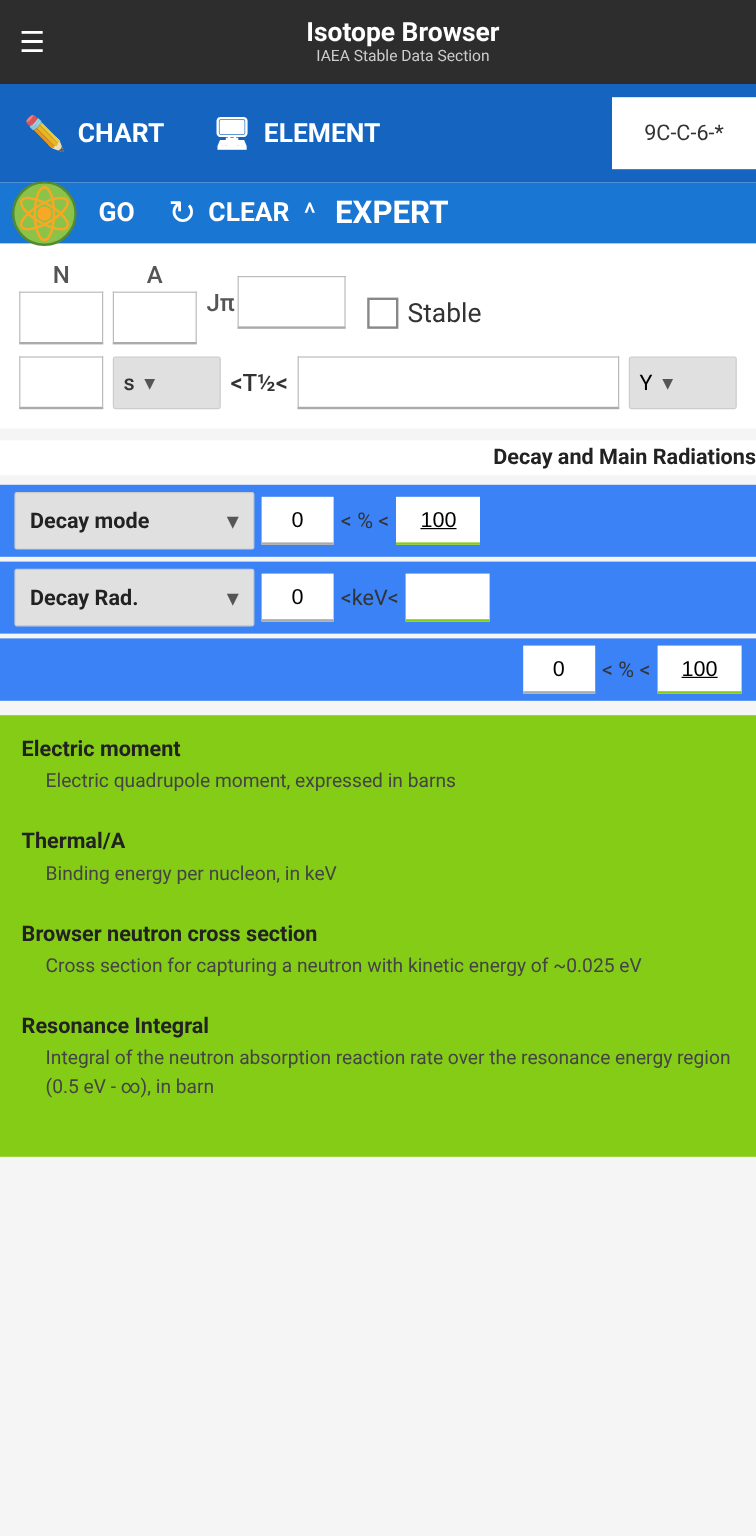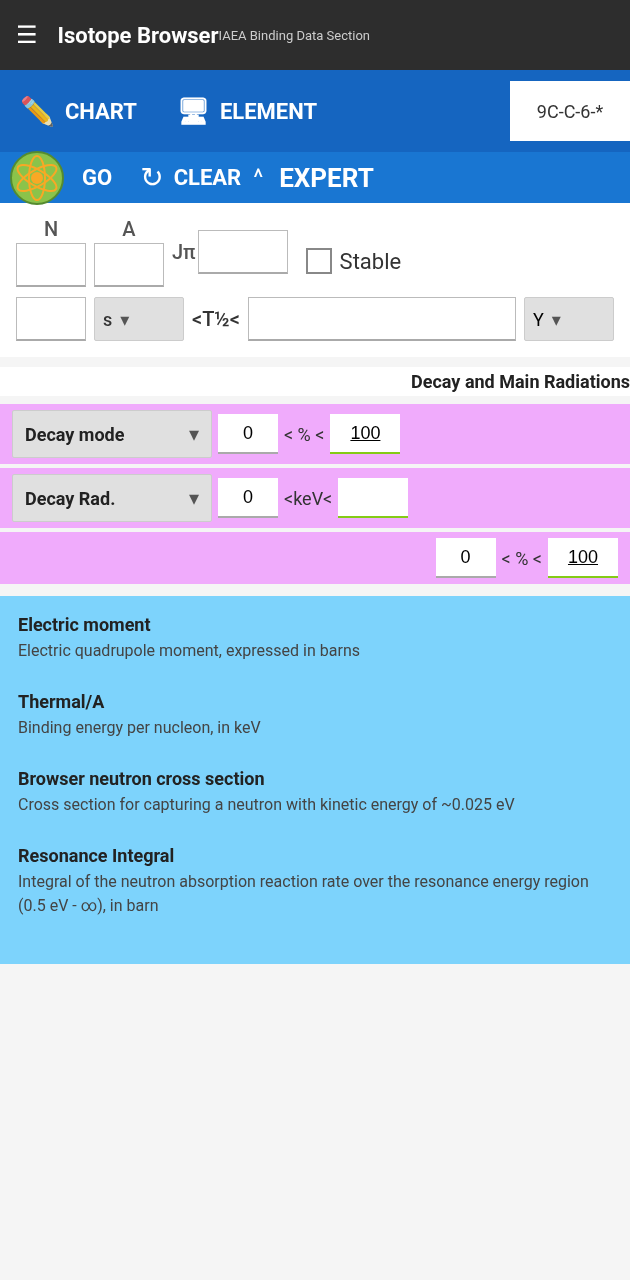--- a/index.html
+++ b/index.html
@@ -21,21 +21,21 @@
       height: 70px;
     }
     .header-menu {
       font-size: 24px;
       color: white;
       margin-right: 20px;
       line-height: 1;
     }
     .header-title {
       display: flex;
-      flex-direction: row;
+      flex-direction: column;
       align-items: center;
       flex: 1;
     }
     .header-title-main {
       font-size: 22px;
       font-weight: bold;
       color: white;
     }
     .header-title-sub {
       font-size: 13px;
@@ -239,21 +239,21 @@
       color: #222;
       margin: 10px 0 8px 0;
       background: white;
       padding: 4px 0;
     }
 
     .decay-row {
       display: flex;
       align-items: center;
       gap: 6px;
-      background: #f0abfc;
+      background: #3b82f6;
       padding: 6px 12px;
       margin-bottom: 4px;
     }
     .decay-dropdown {
       background: #e0e0e0;
       border: 1px solid #ccc;
       height: 48px;
       display: flex;
       align-items: center;
       padding: 0 12px;
@@ -294,53 +294,54 @@
       width: 70px;
       font-size: 18px;
       text-align: center;
       padding: 4px;
       outline: none;
       text-decoration: underline;
     }
 
     
     .info-section {
-      background: #7dd3fc;
+      background: #84cc16;
       padding: 18px 20px 18px 18px;
       margin-top: 12px;
     }
     .info-item {
       margin-bottom: 28px;
     }
     .info-title {
       font-size: 18px;
       font-weight: bold;
       color: #222;
       margin-bottom: 4px;
     }
     .info-desc {
       font-size: 16px;
       color: #444;
       line-height: 1.5;
+      margin-left: 20px;
     }
 
     
     .atom-circle {
       width: 54px;
       height: 54px;
     }
   </style>
 </head>
 <body>
 
 <div class="header">
   <span class="header-menu">☰</span>
   <div class="header-title">
     <span class="header-title-main">Isotope Browser</span>
-    <span class="header-title-sub">IAEA Binding Data Section</span>
+    <span class="header-title-sub">IAEA Stable Data Section</span>
   </div>
 </div>
 
 <div class="nav-bar">
   <div class="nav-chart">
     <span class="nav-chart-icon">✏️</span>
     <span>CHART</span>
   </div>
   <div class="nav-element-section">
     <span class="nav-element-icon">🖥</span>

